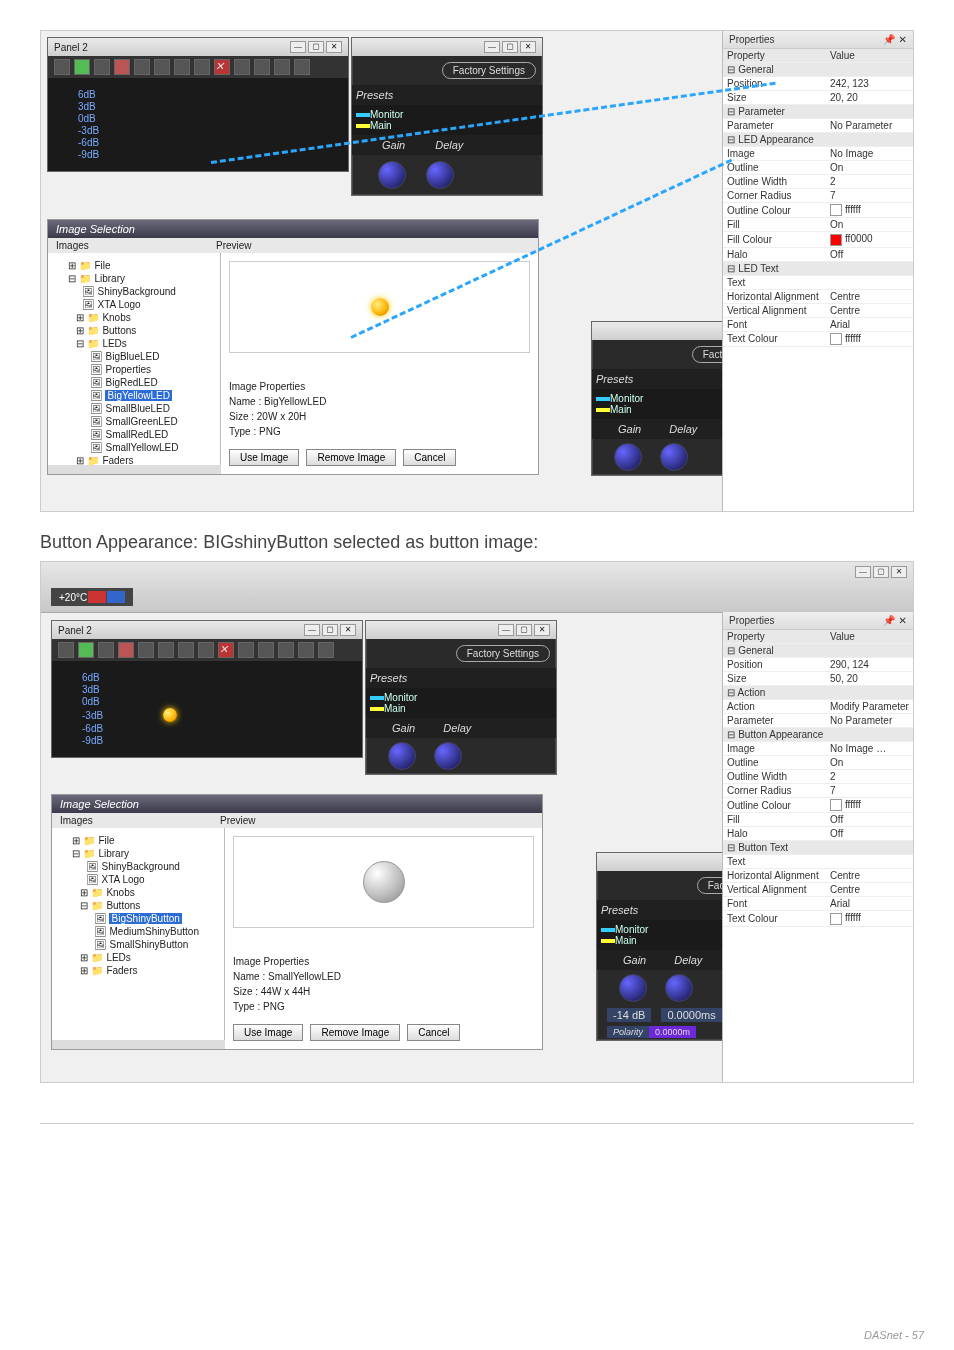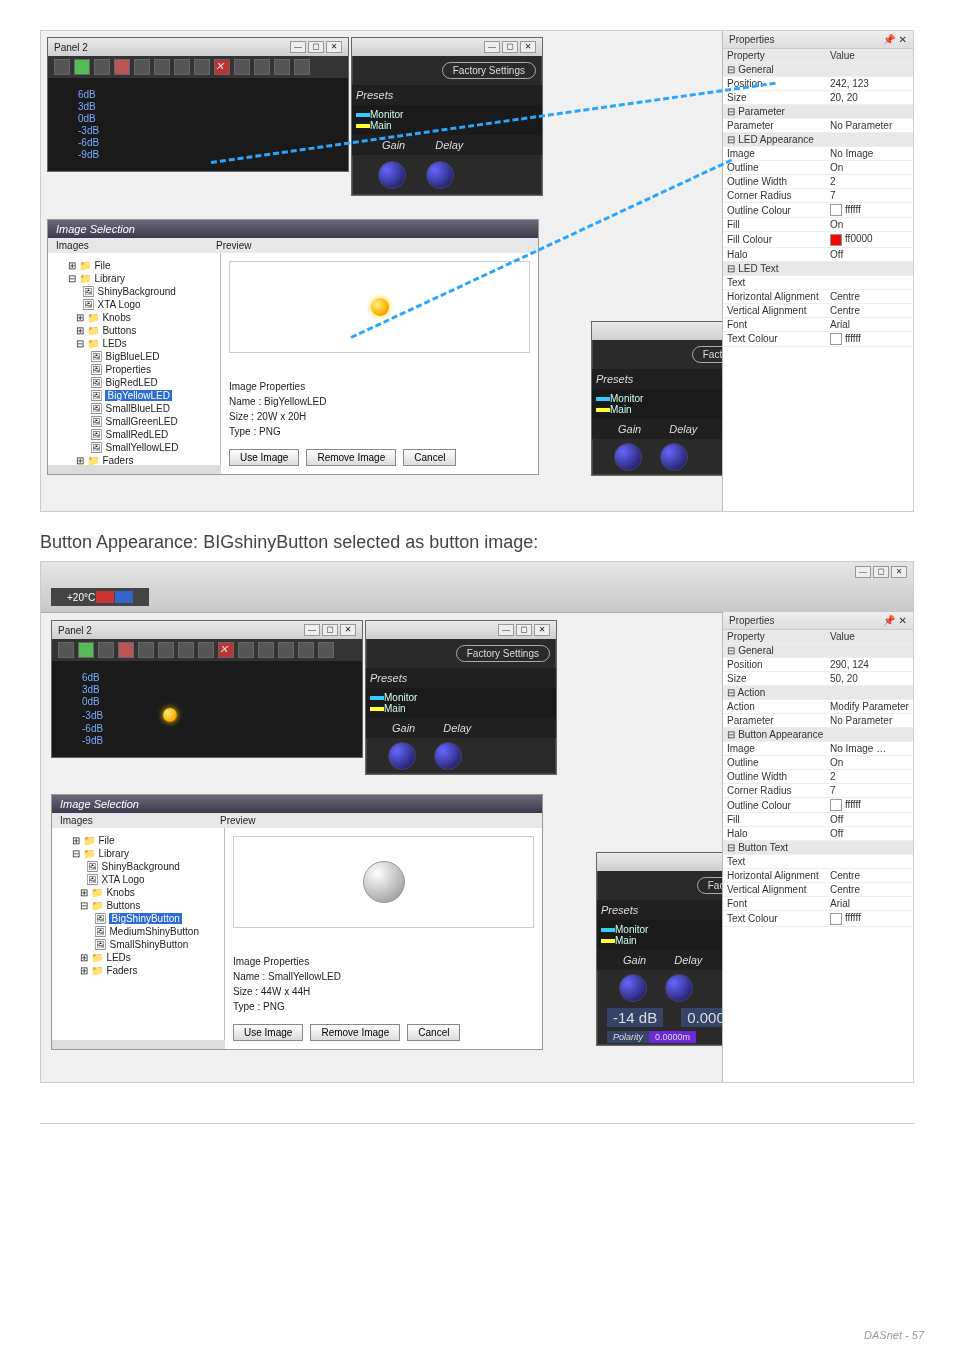--- a/index.html
+++ b/index.html
@@ -298,21 +298,21 @@
   <div class="h">Button Appearance: BIGshinyButton selected as button image:</div>
 
   <div class="shot" style="height:520px">
 
     <div style="position:absolute;left:0;top:0;right:0;height:50px;background:linear-gradient(#e6e6e6,#c8c8c8);border-bottom:1px solid #aaa">
       <div style="position:absolute;right:6px;top:4px" class="winbtns">
           <span>—</span>
           <span>▢</span>
           <span>✕</span>
         </div>
-      <div style="position:absolute;left:10px;top:26px;background:#444;color:#fff;padding:3px 16px;font-size:10px;display:flex;align-items:center;gap:1px">
+      <div style="position:absolute;left:10px;top:26px;background:#444;color:#fff;padding:3px 8px;font-size:10px;display:flex;align-items:center;gap:1px">
         <span>+20°C</span>
         <span style="display:inline-block;width:18px;height:12px;background:#c33"></span>
         <span style="display:inline-block;width:18px;height:12px;background:#36c"></span>
       </div>
     </div>
 
     <div class="win" style="left:10px;top:58px;width:310px">
       <div class="titlebar">
         <span>Panel 2</span>
         <div class="winbtns">
@@ -403,21 +403,21 @@
           </div>
       </div>
       <div class="section" style="display:flex;gap:28px;padding-left:26px">
         <span>Gain</span>
         <span>Delay</span>
       </div>
       <div style="display:flex;gap:18px;padding:4px 22px">
           <span class="knob"></span>
           <span class="knob"></span>
         </div>
-      <div style="display:flex;gap:18px;padding:2px 10px;font-size:15px">
+      <div style="display:flex;gap:10px;padding:2px 10px;font-size:11px">
         <span style="background:#346;padding:1px 6px">-14 dB</span>
         <span style="background:#346;padding:1px 6px">0.0000ms</span>
       </div>
       <div style="display:flex;padding:2px 10px;font-size:9px">
         <span style="background:#346;padding:1px 6px;font-style:italic">Polarity</span>
         <span style="background:#6d28d9;padding:1px 6px">0.0000m</span>
       </div>
     </div>
 
     <div class="imgsel" style="position:absolute;left:10px;top:232px;width:490px">

